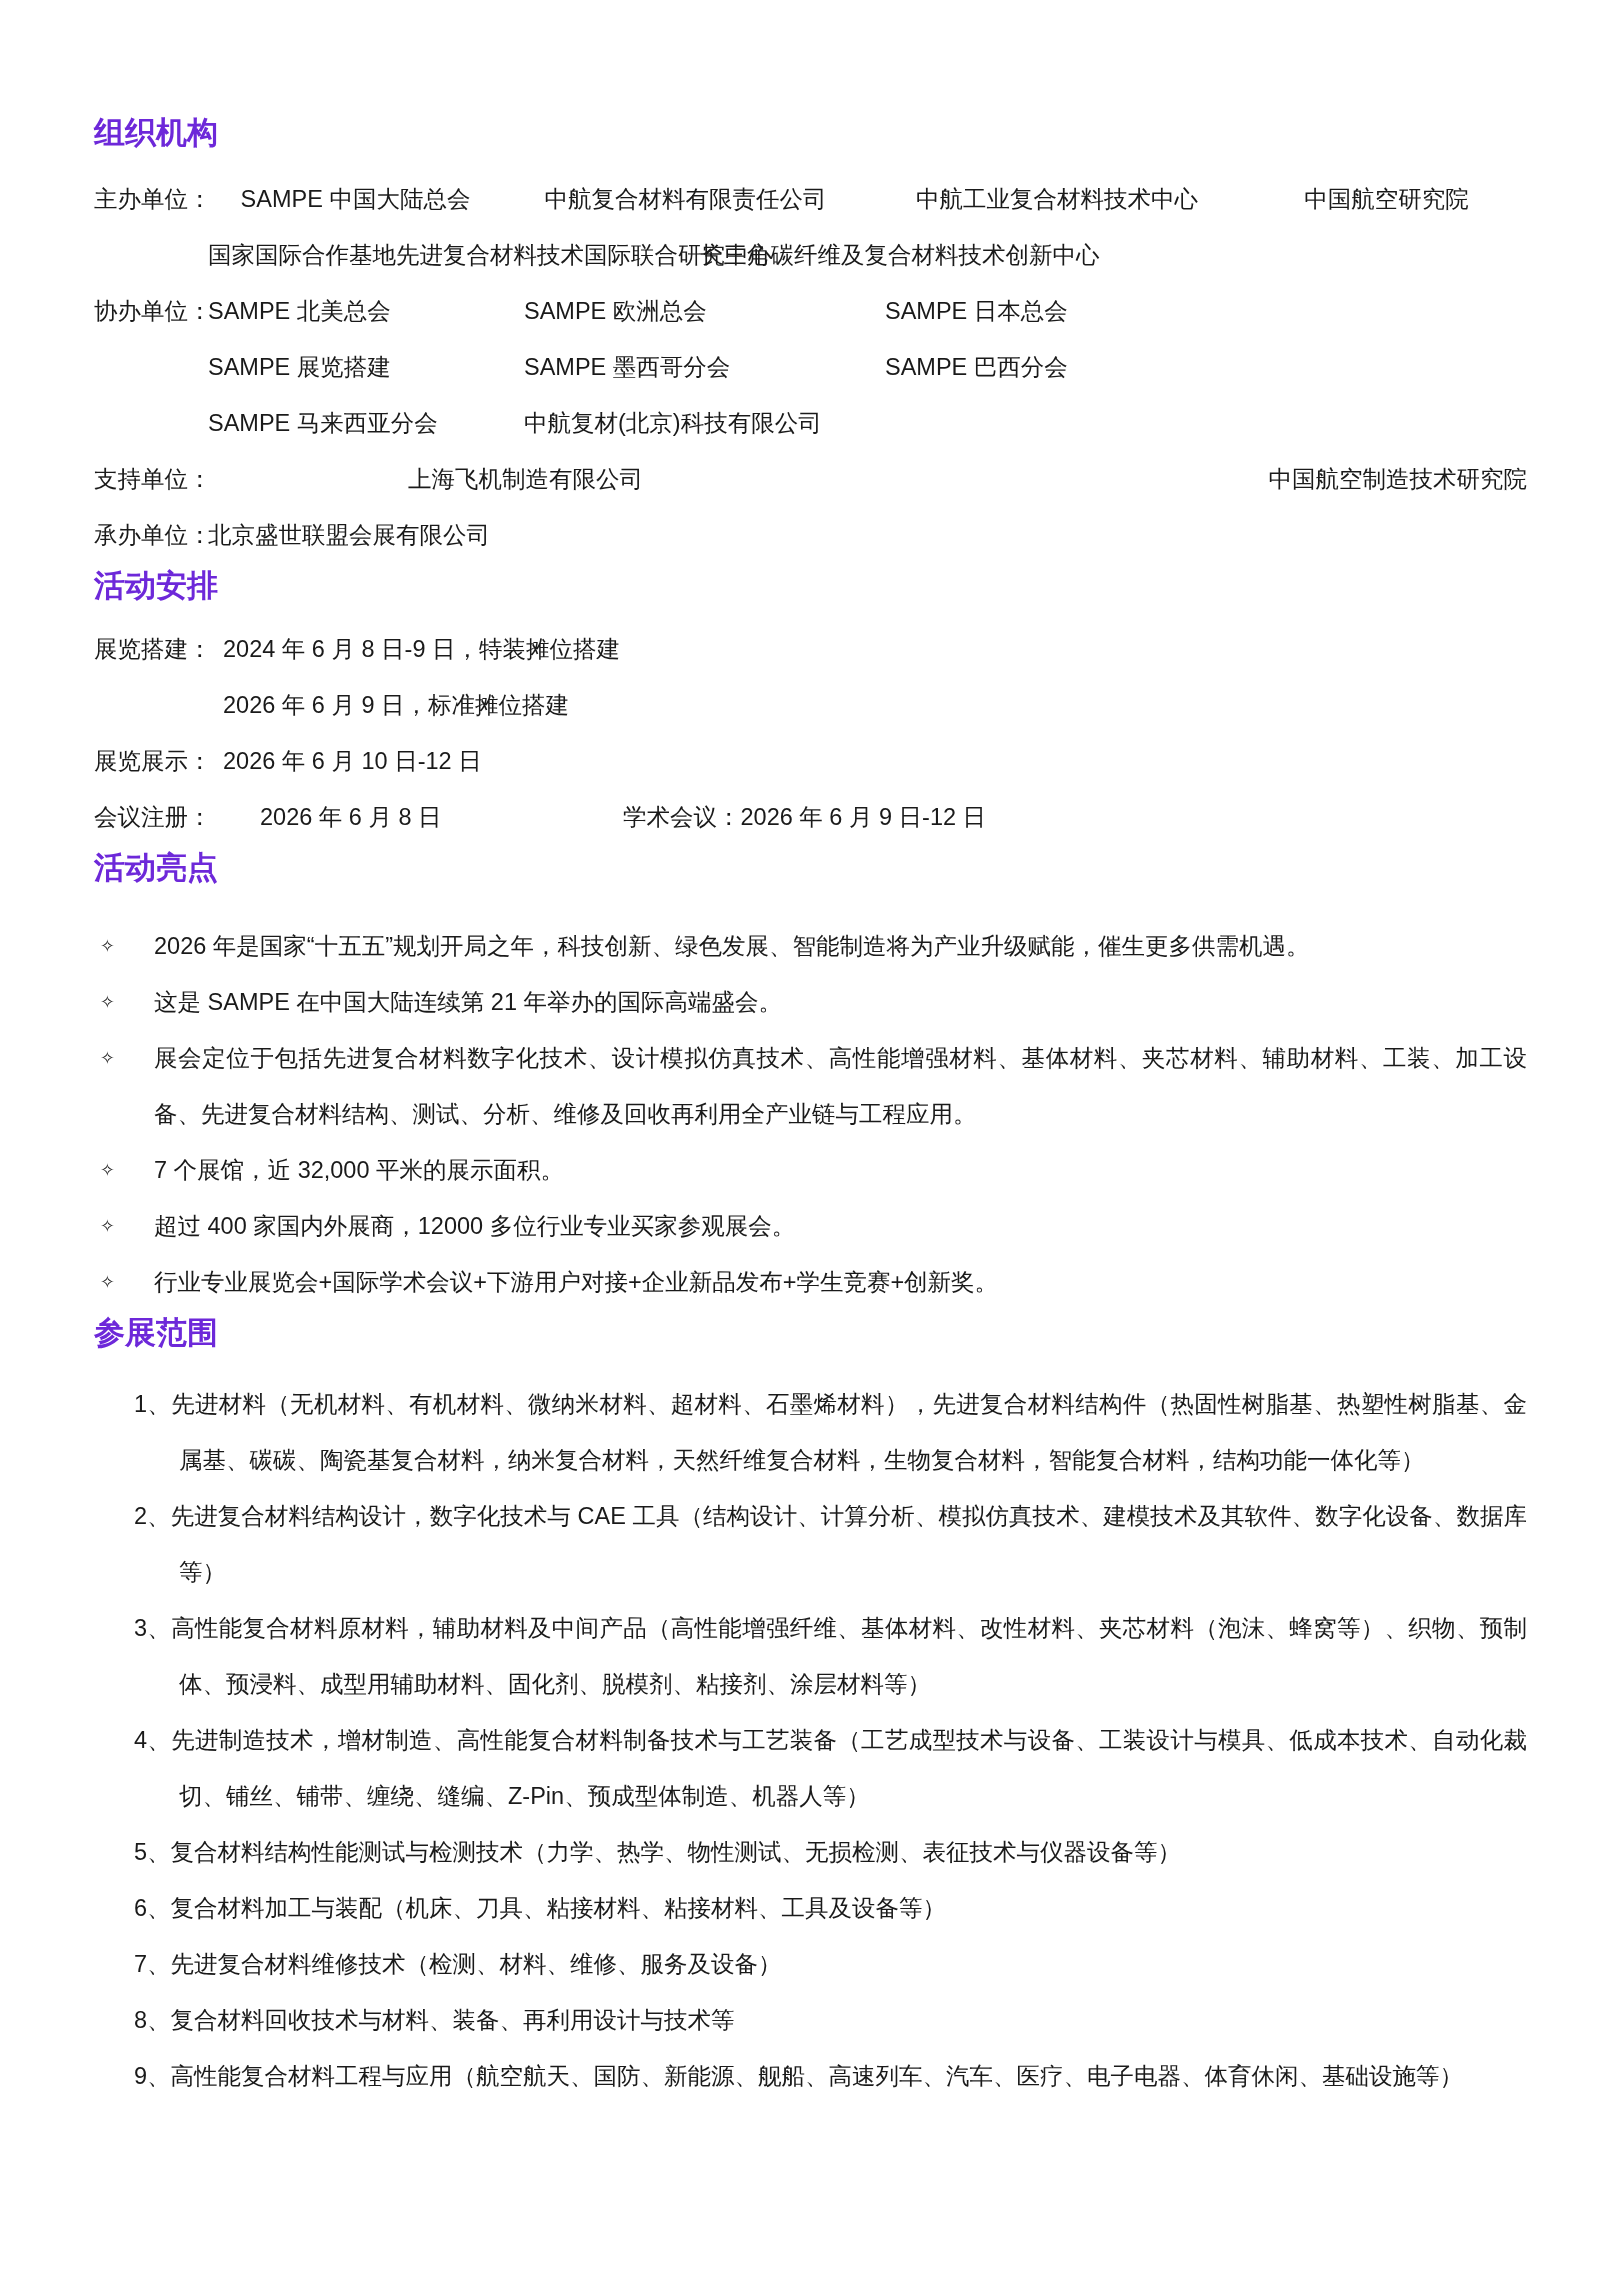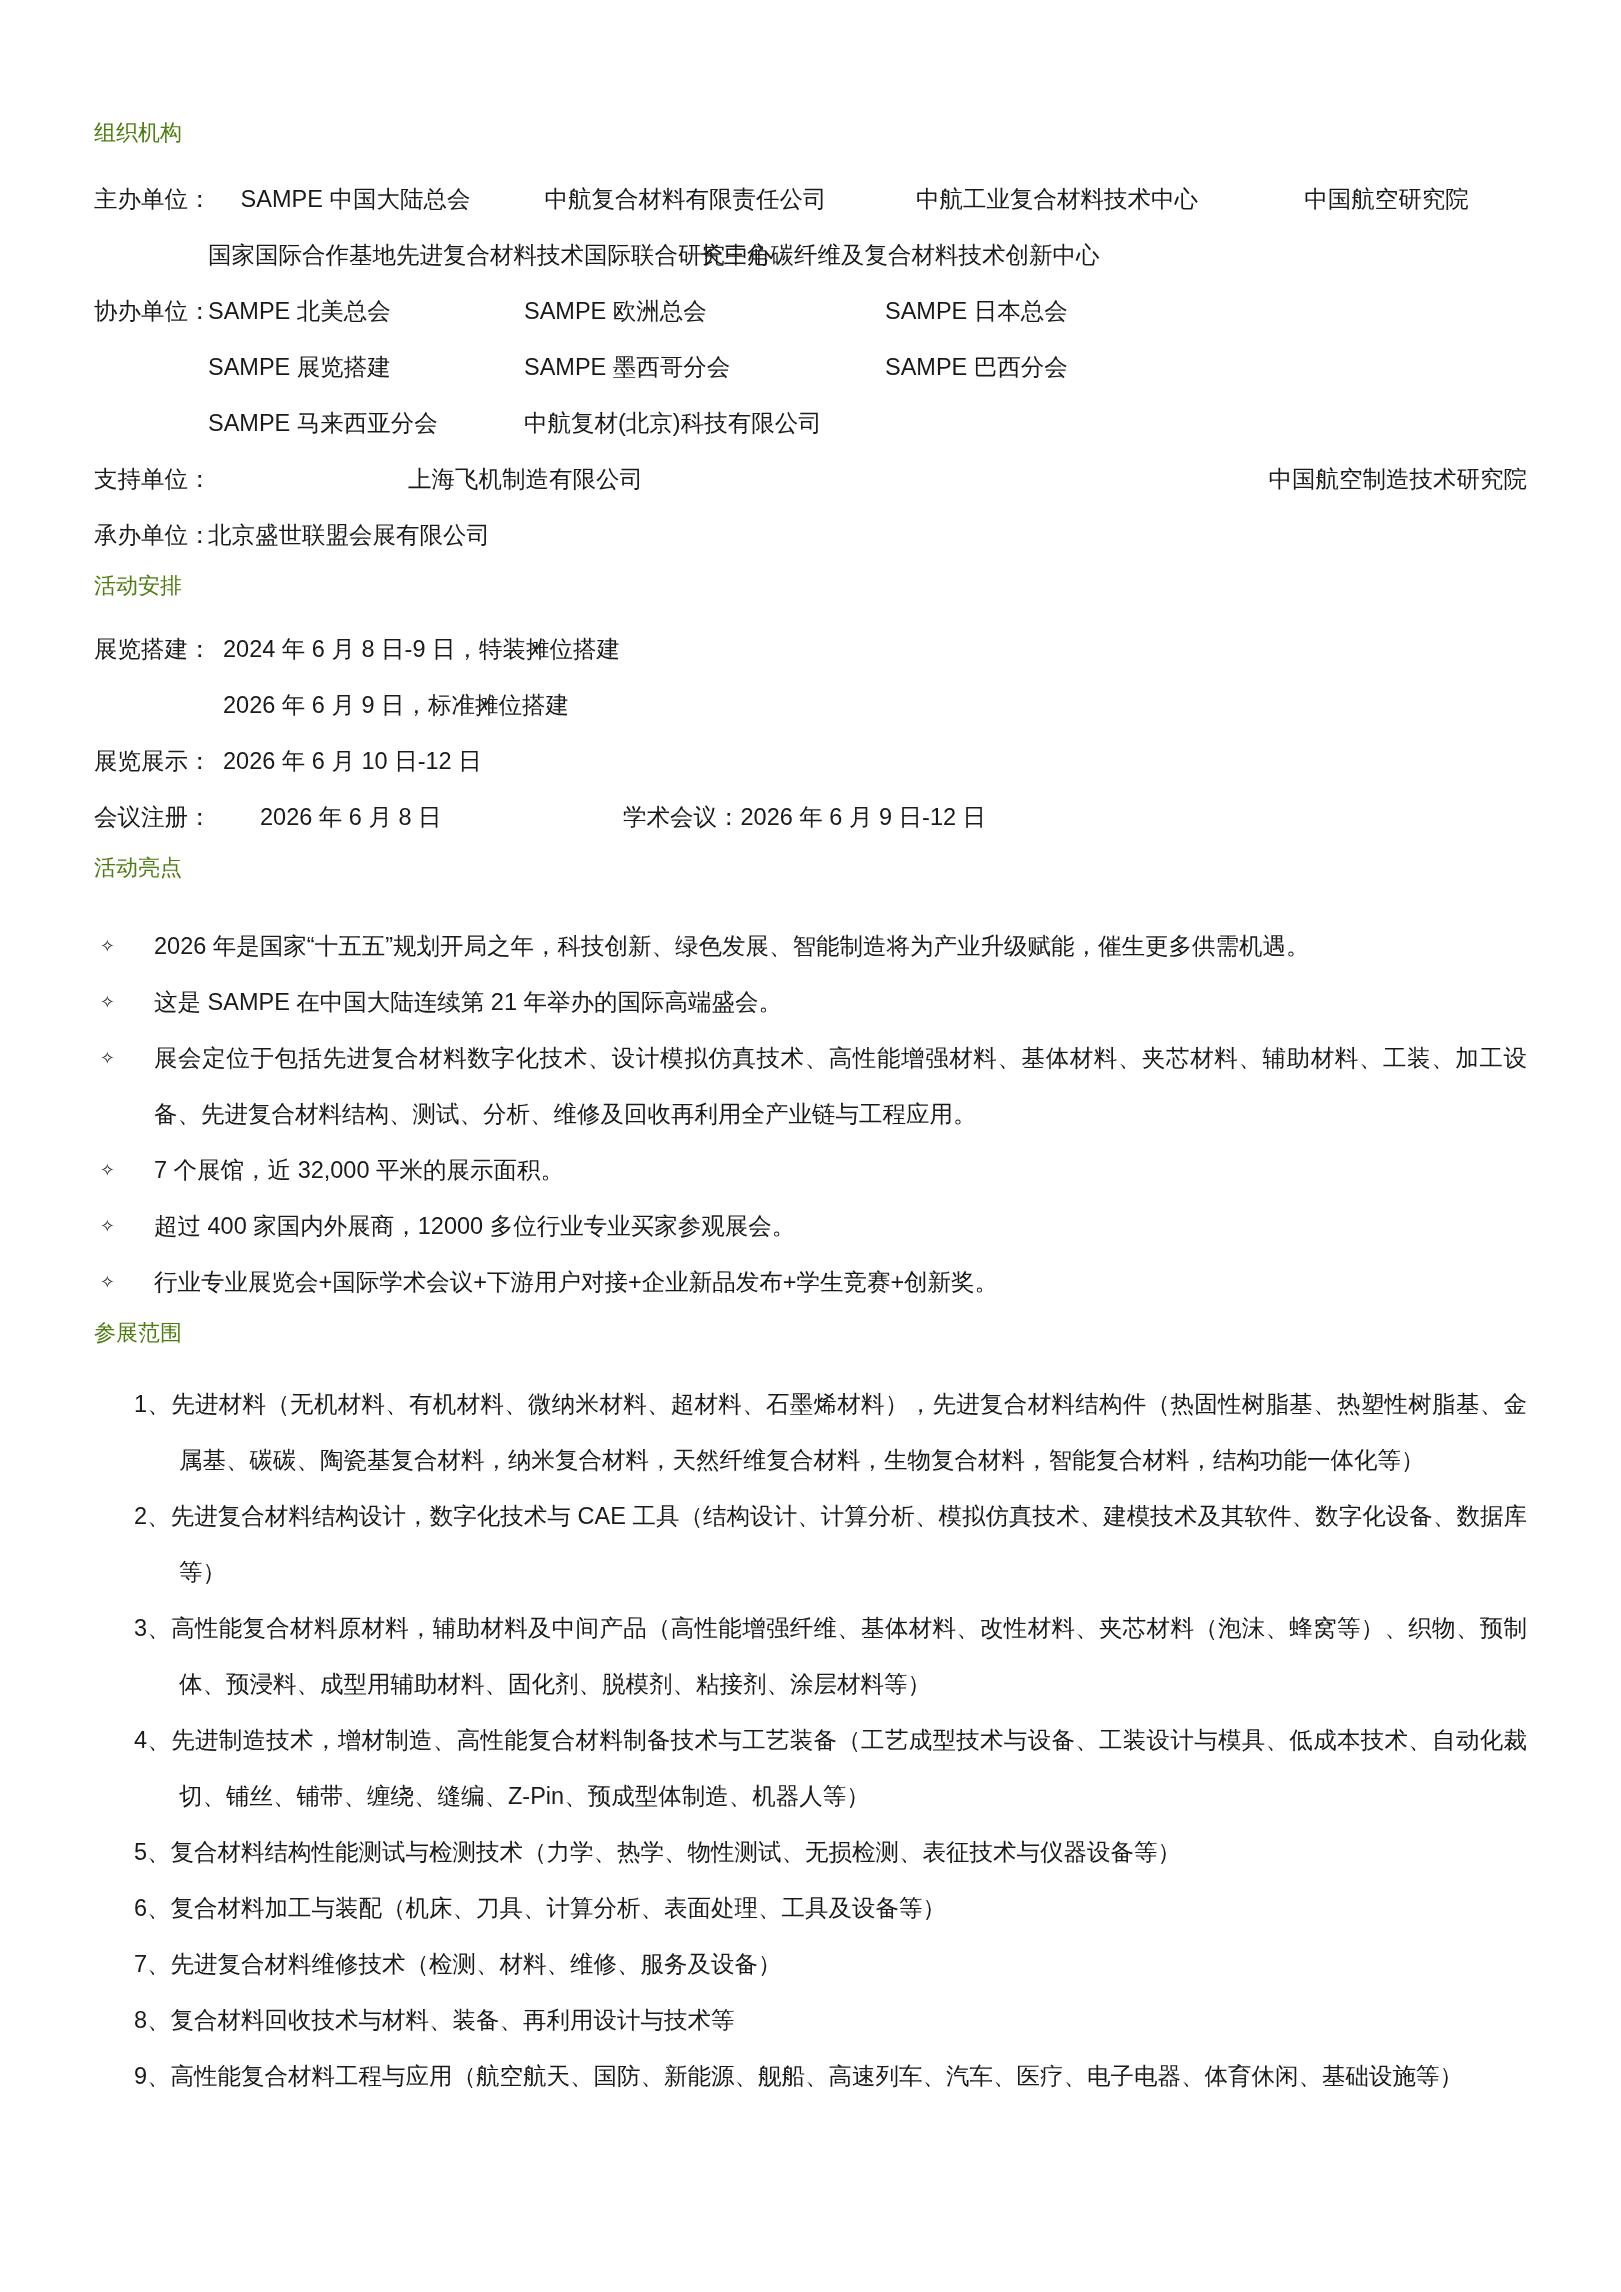--- a/index.html
+++ b/index.html
@@ -10,24 +10,24 @@
     background:#ffffff;
     box-sizing:border-box;
     padding:110px 94px 0 94px;
     font-family:"Liberation Sans", sans-serif;
     color:#1a1a1a;
     font-size:23.5px;
     overflow:hidden;
   }
   h2.sec {
     margin:0;
-    font-size:22px;
-    font-weight:400;
+    font-size:31px;
+    font-weight:700;
     line-height:45px;
-    color:#4d7c0f;
+    color:#6d28d9;
   }
   
   .org-row {
     display:grid;
     line-height:56px;
     white-space:nowrap;
   }
   .r-host1 { grid-template-columns:114px 295px 365px 378px 1fr;text-align:center; }
   .r-host2 { grid-template-columns:114px 492px 1fr; }
   .r-co    { grid-template-columns:114px 316px 361px 1fr; }
@@ -181,21 +181,21 @@
     <div class="scope-item">
       <span>3、</span><span>高性能复合材料原材料，辅助材料及中间产品（高性能增强纤维、基体材料、改性材料、夹芯材料（泡沫、蜂窝等）、织物、预制体、预浸料、成型用辅助材料、固化剂、脱模剂、粘接剂、涂层材料等）</span>
     </div>
     <div class="scope-item">
       <span>4、</span><span>先进制造技术，增材制造、高性能复合材料制备技术与工艺装备（工艺成型技术与设备、工装设计与模具、低成本技术、自动化裁切、铺丝、铺带、缠绕、缝编、Z-Pin、预成型体制造、机器人等）</span>
     </div>
     <div class="scope-item">
       <span>5、</span><span>复合材料结构性能测试与检测技术（力学、热学、物性测试、无损检测、表征技术与仪器设备等）</span>
     </div>
     <div class="scope-item">
-      <span>6、</span><span>复合材料加工与装配（机床、刀具、计算分析、表面处理、工具及设备等）</span>
+      <span>6、</span><span>复合材料加工与装配（机床、刀具、粘接材料、粘接材料、工具及设备等）</span>
     </div>
     <div class="scope-item">
       <span>7、</span><span>先进复合材料维修技术（检测、材料、维修、服务及设备）</span>
     </div>
     <div class="scope-item">
       <span>8、</span><span>复合材料回收技术与材料、装备、再利用设计与技术等</span>
     </div>
     <div class="scope-item">
       <span>9、</span><span>高性能复合材料工程与应用（航空航天、国防、新能源、舰船、高速列车、汽车、医疗、电子电器、体育休闲、基础设施等）</span>
     </div>

